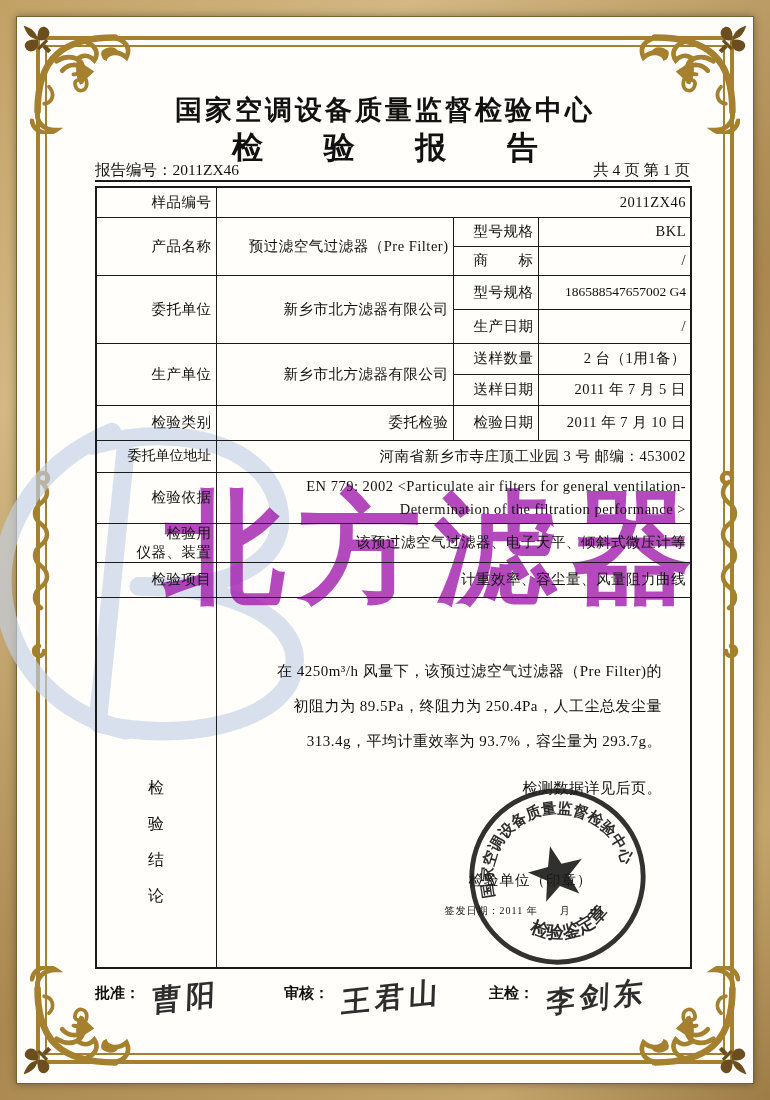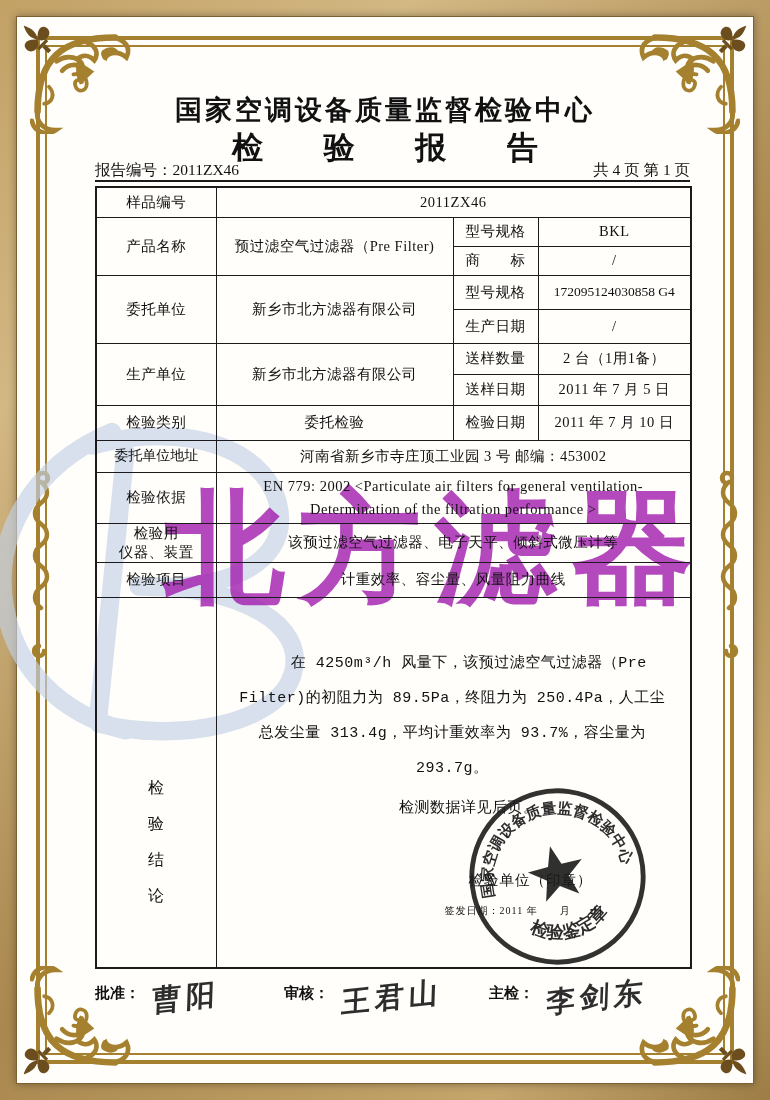--- a/index.html
+++ b/index.html
@@ -33,31 +33,31 @@
   
   .content{position:absolute;inset:0;z-index:2;}
   .org-title{position:absolute;top:92px;left:0;width:100%;text-align:center;
              font-family:"Liberation Sans",sans-serif;font-weight:bold;font-size:27px;letter-spacing:3px;}
   .report-title{position:absolute;top:127px;left:0;width:100%;text-align:center;
              font-family:"Liberation Sans",sans-serif;font-weight:bold;font-size:31px;letter-spacing:26px;text-indent:26px;}
   .meta-row{position:absolute;left:95px;top:160px;width:595px;display:flex;justify-content:space-between;font-size:15.5px;}
   .top-rule{position:absolute;left:95px;top:180px;width:595px;border-top:2.5px solid #1b1b1b;}
   table.report{position:absolute;left:95px;top:186px;width:595px;border-collapse:collapse;table-layout:fixed;
                border:2.5px solid #1b1b1b;background:transparent;}
-  table.report td{border:1.5px solid #1b1b1b;text-align:center;font-size:14.5px;padding:0 4px;
+  table.report td{border:1.5px solid #1b1b1b;text-align:right;font-size:14.5px;padding:0 4px;
                   overflow:hidden;letter-spacing:.5px;}
   td.al{text-align:left;padding-left:14px;}
   td.basis{font-size:13.5px;line-height:1.55;letter-spacing:0;}
   td.lab2{line-height:1.25;}
   .vcell{vertical-align:middle;}
   .vlabel{display:flex;flex-direction:column;align-items:center;justify-content:center;gap:15px;
           font-size:16px;margin-top:120px;}
   td.conc{position:relative;vertical-align:top;text-align:left;}
   .conc-para{padding:44px 12px 0 10px;font-size:15px;line-height:2.35;}
-  .conc-para p{margin:4px;text-indent:2.2em;font-family:Liberation Mono, monospace;}
+  .conc-para p{margin:12px;text-indent:2.2em;}
   .seal-unit{position:absolute;left:252px;top:273px;font-size:14.5px;letter-spacing:1px;}
   .issue-date{position:absolute;left:228px;top:306px;font-size:10px;letter-spacing:1px;}
   .stamp{position:absolute;left:465px;top:784px;transform:rotate(-14deg);opacity:.9;}
   .footer{position:absolute;left:95px;top:978px;width:600px;display:flex;font-size:15px;font-weight:bold;}
   .sig-label{white-space:nowrap;margin-top:6px;}
   .sig-name{font-size:29px;font-weight:bold;color:#1c1c1c;transform:rotate(-6deg) skewX(-8deg);
             letter-spacing:5px;white-space:nowrap;margin:0 6px;opacity:.92;}
   .sp1{width:6px;} .sp2{width:58px;} .sp3{width:40px;}
 </style>
 </head>
@@ -171,21 +171,21 @@
         <td>BKL</td>
       </tr>
       <tr style="height:29px">
         <td>商　　标</td>
         <td>/</td>
       </tr>
       <tr style="height:34px">
         <td rowspan="2">委托单位</td>
         <td rowspan="2">新乡市北方滤器有限公司</td>
         <td>型号规格</td>
-        <td style="font-size:13.5px;letter-spacing:0">172095124030858 G4</td>
+        <td style="font-size:13.5px;letter-spacing:0">186588547657002 G4</td>
       </tr>
       <tr style="height:34px">
         <td>生产日期</td>
         <td>/</td>
       </tr>
       <tr style="height:31px">
         <td rowspan="2">生产单位</td>
         <td rowspan="2">新乡市北方滤器有限公司</td>
         <td>送样数量</td>
         <td>2 台（1用1备）</td>

